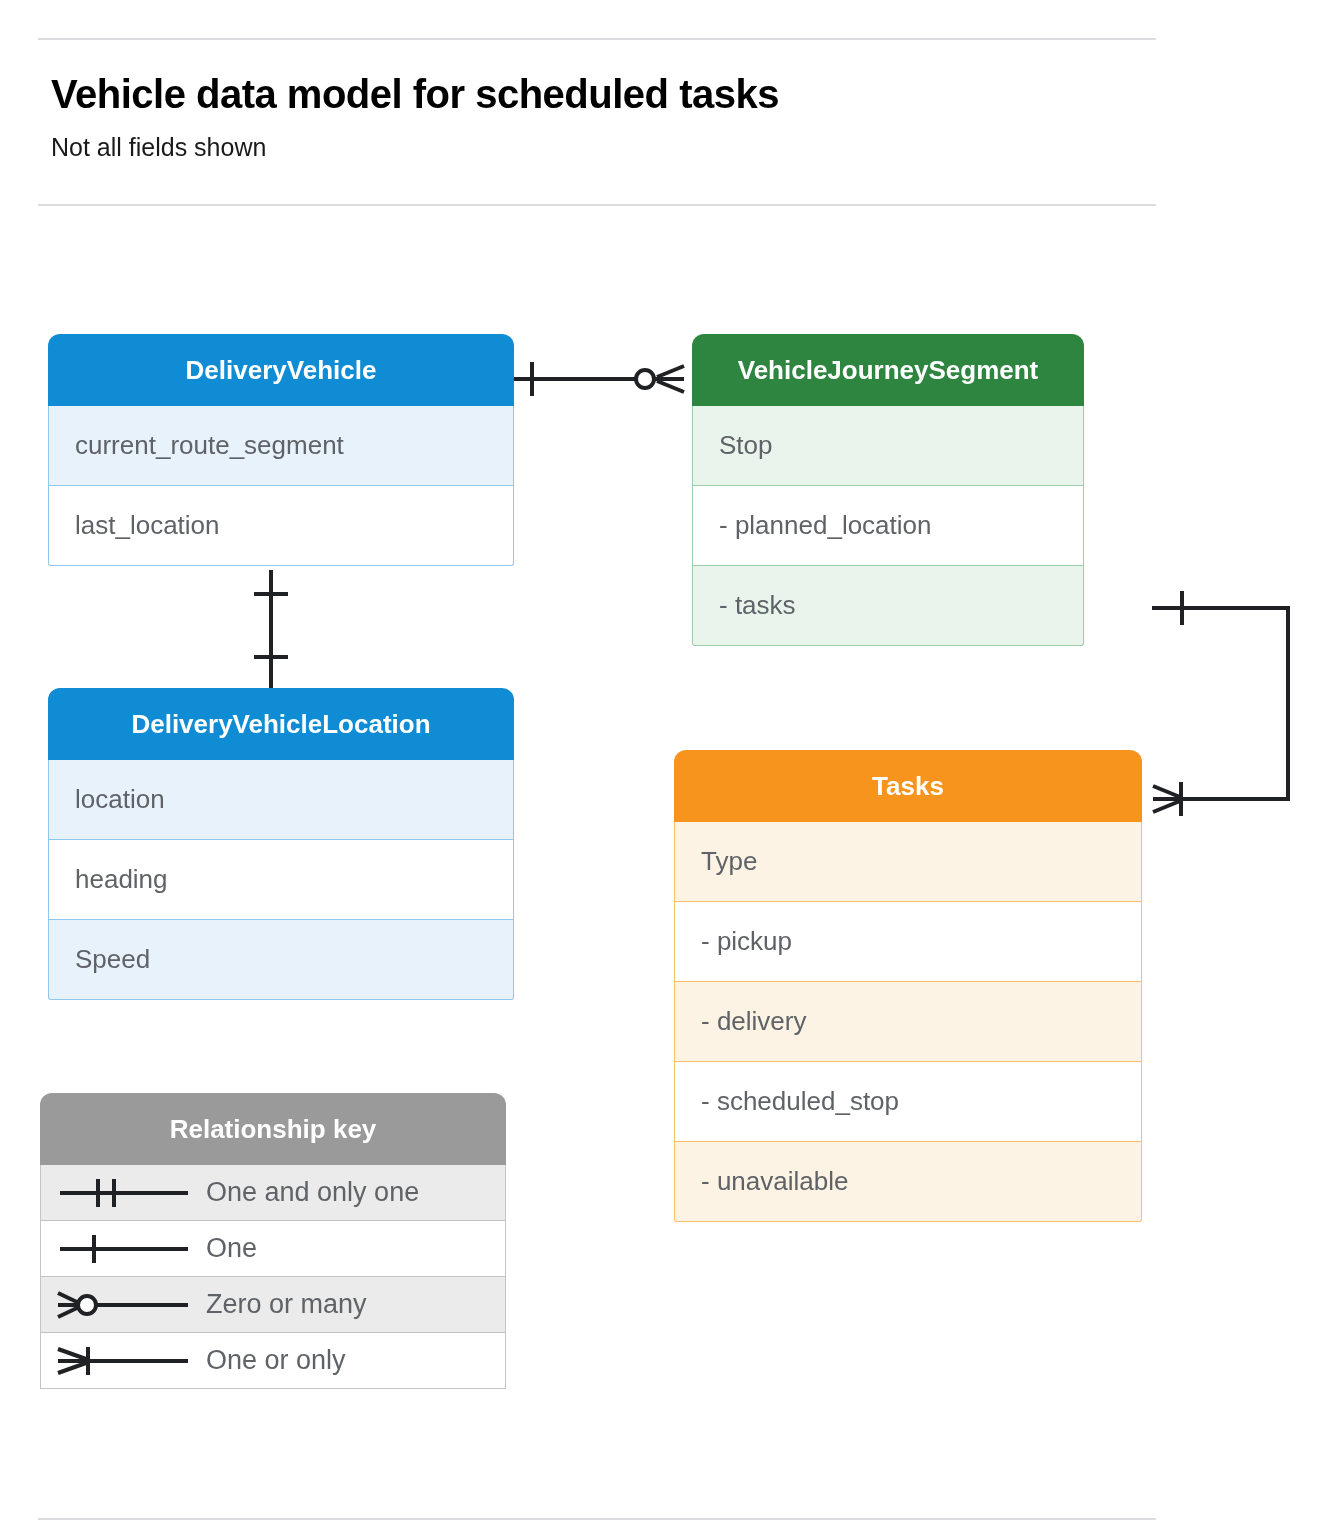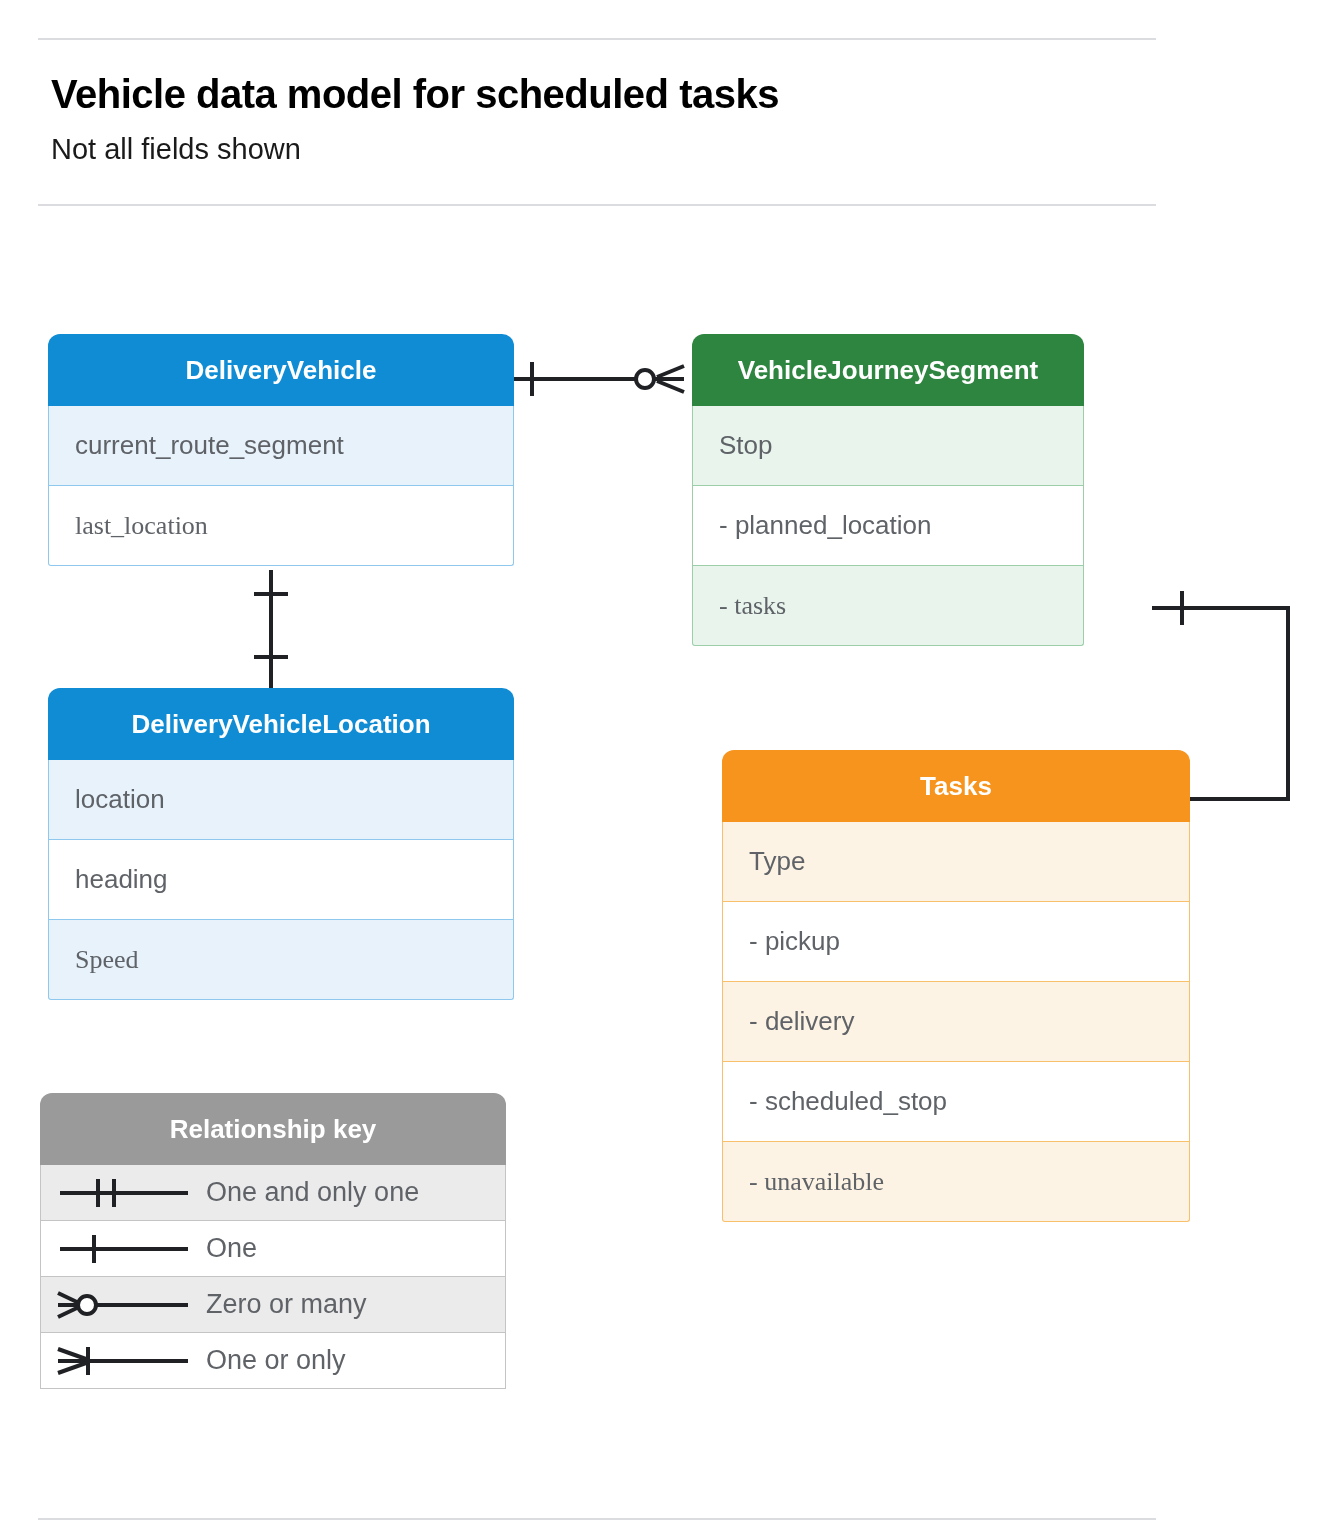--- a/index.html
+++ b/index.html
@@ -34,21 +34,21 @@
     font-size: 40px;
     font-weight: bold;
     color: #000000;
     letter-spacing: -0.5px;
     white-space: nowrap;
   }
   #page-subtitle {
     position: absolute;
     left: 51px;
     top: 133px;
-    font-size: 29px;
+    font-size: 25px;
     font-weight: 400;
     color: #1a1a1a;
     white-space: nowrap;
   }
 
   
   .entity {
     position: absolute;
     border-radius: 16px;
     padding-left: 8px;
@@ -74,21 +74,21 @@
     align-items: center;
     box-sizing: border-box;
     font-size: 26px;
     color: #5f6368;
     padding-left: 26px;
     border-style: solid;
     border-width: 0 1.5px 1.5px 1.5px;
     white-space: nowrap;
   }
   .entity-row.first { border-top-width: 0; }
-  .entity-row.last  { border-radius: 0 0 3px 3px; font-family: Liberation Serif, serif; }
+  .entity-row.last  { border-radius: 0 0 3px 3px; }
   .entity-row.sub   { padding-left: 26px; text-align: right; }
 
   
   .e-blue .entity-header { background: #0f8cd4; }
   .e-blue .entity-row    { border-color: #8ec8ef; }
   .e-blue .entity-row.odd  { background: #e8f2fb; }
   .e-blue .entity-row.even { background: #ffffff; }
 
   
   .e-green .entity-header { background: #2e8540; }
@@ -99,21 +99,21 @@
   
   .e-orange .entity-header { background: #f7941e; }
   .e-orange .entity-row    { border-color: #f8c06a; }
   .e-orange .entity-row.odd  { background: #fdf3e4; }
   .e-orange .entity-row.even { background: #ffffff; }
 
   
   #entity-delivery-vehicle          { left: 40px;  top: 334px; width: 466px; }
   #entity-delivery-vehicle-location { left: 40px;  top: 688px; width: 466px; }
   #entity-vehicle-journey-segment   { left: 684px; top: 334px; width: 392px; }
-  #entity-tasks                     { left: 714px; top: 750px; width: 468px; }
+  #entity-tasks                     { left: 666px; top: 750px; width: 468px; }
 
   
   #legend {
     position: absolute;
     left: 40px;
     top: 1093px;
     width: 466px;
     border-radius: 8px;
   }
   #legend .entity-header {

